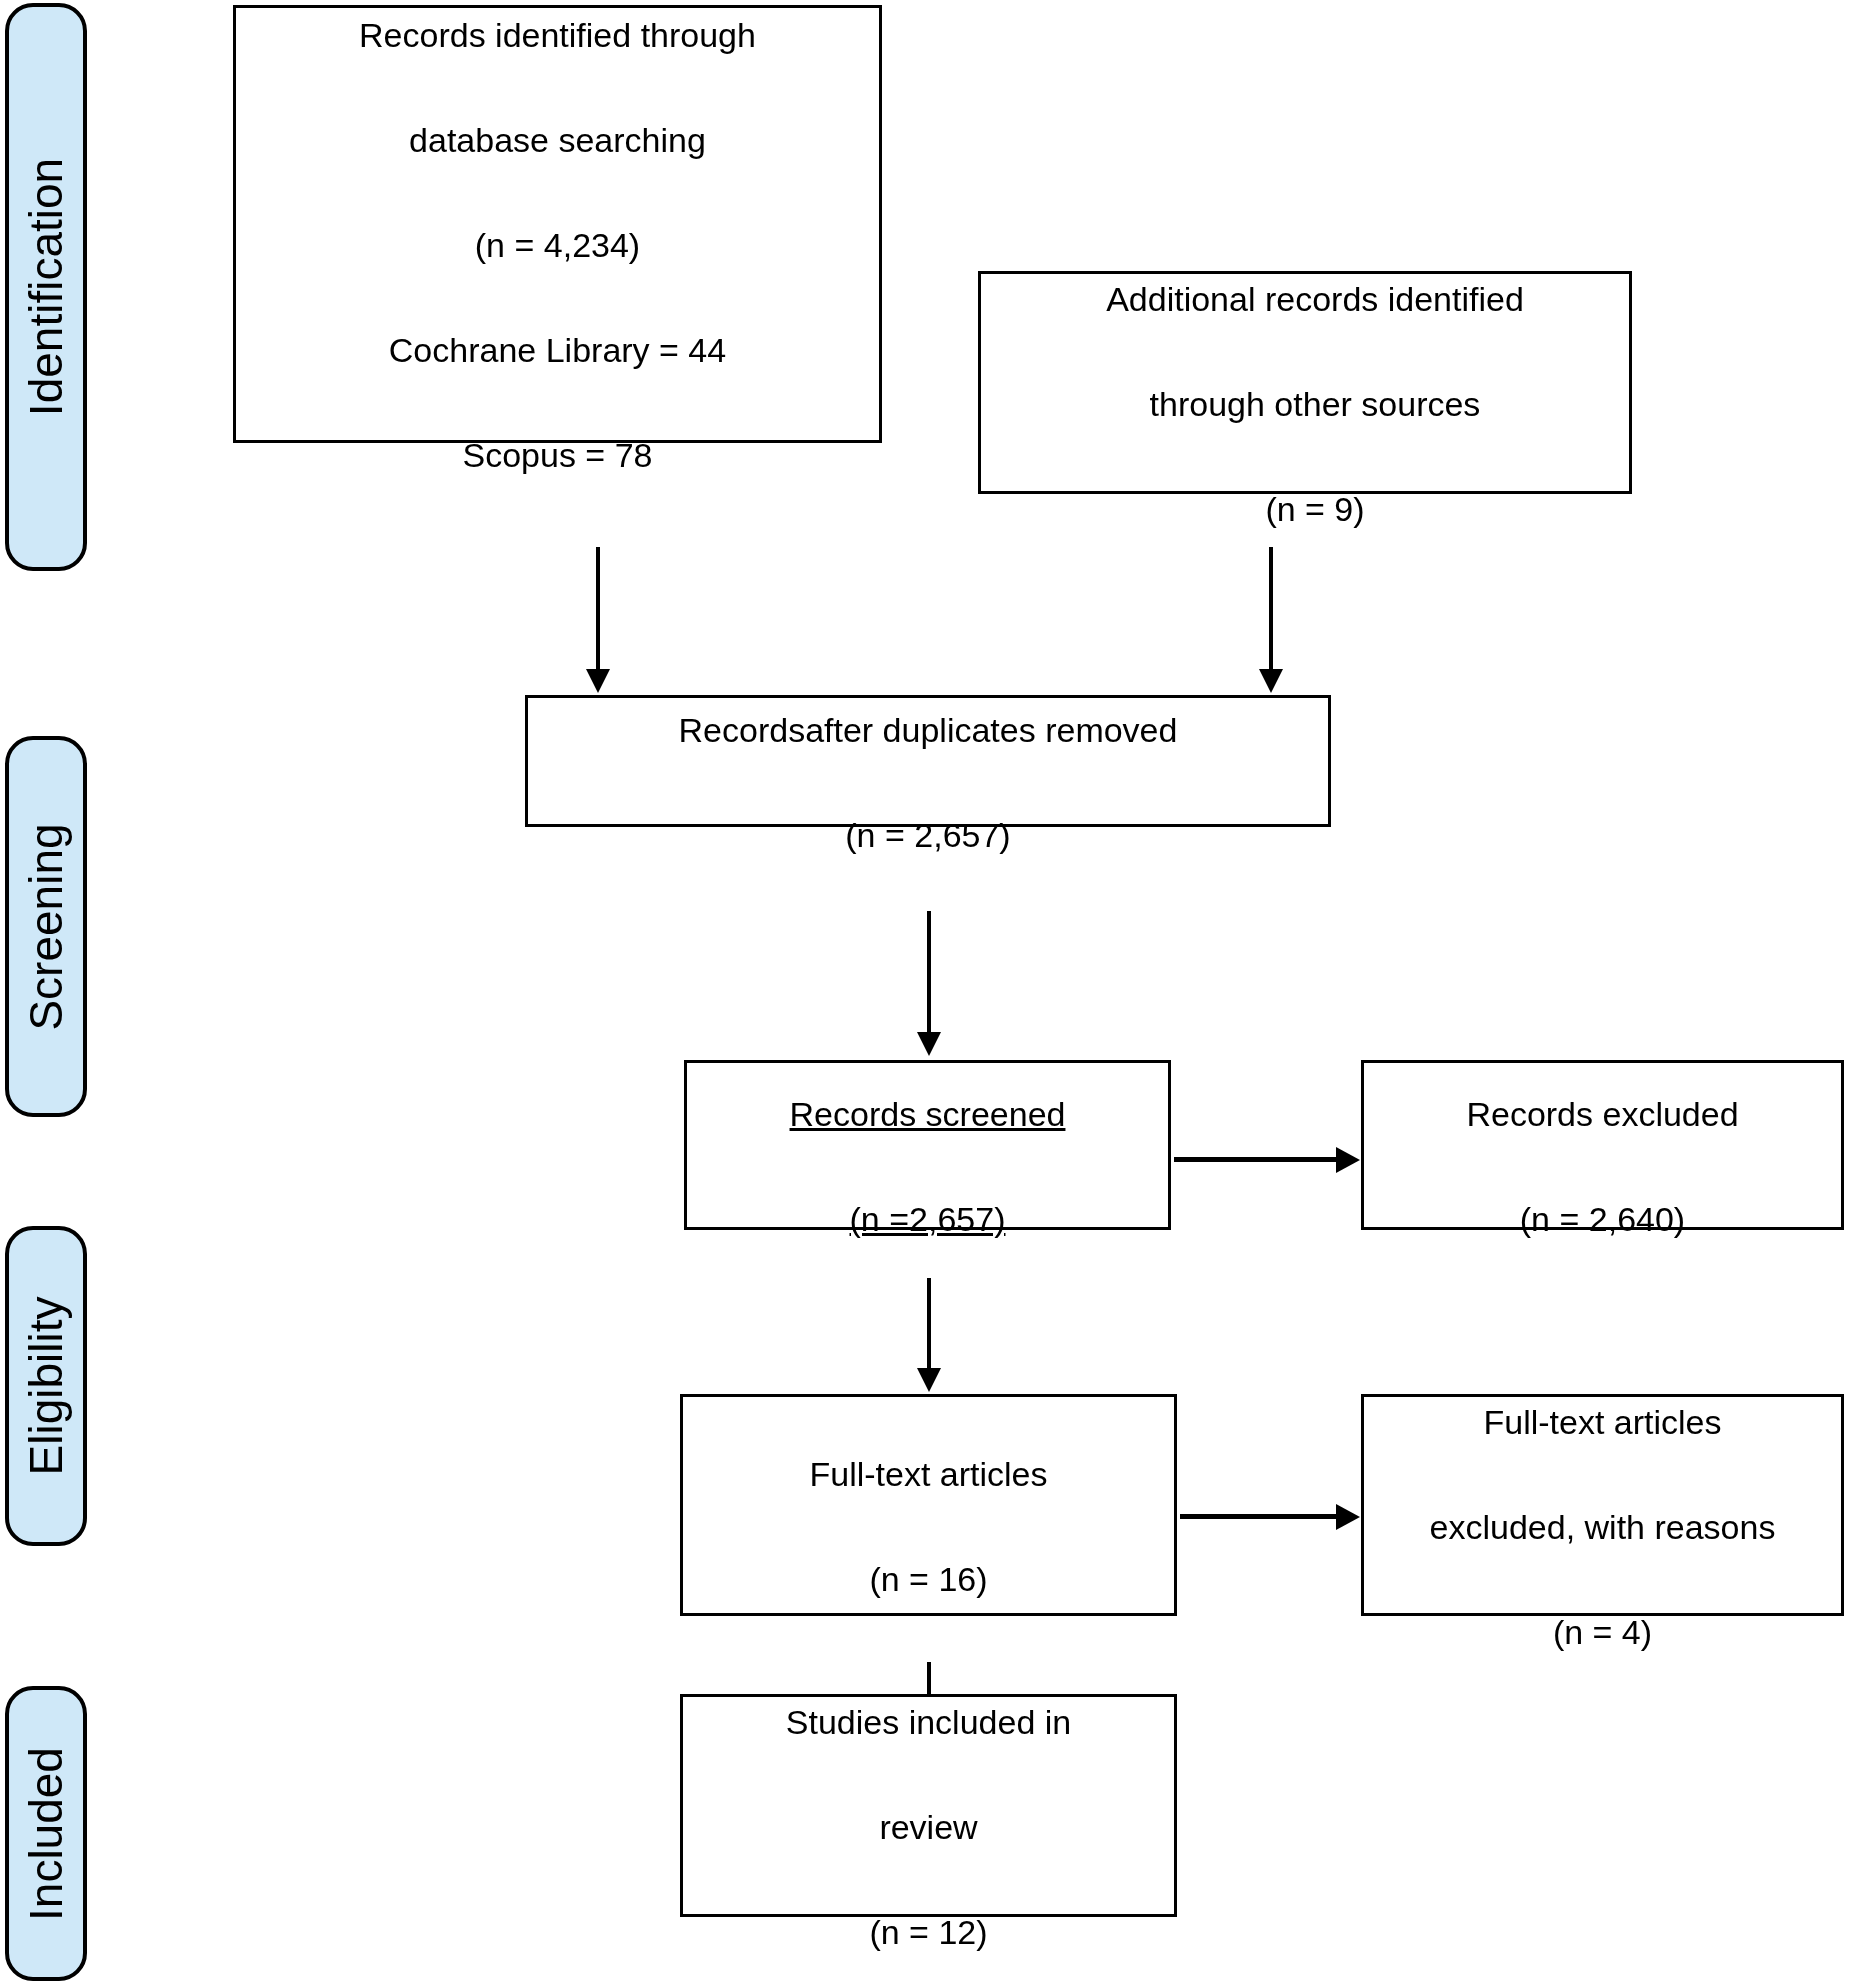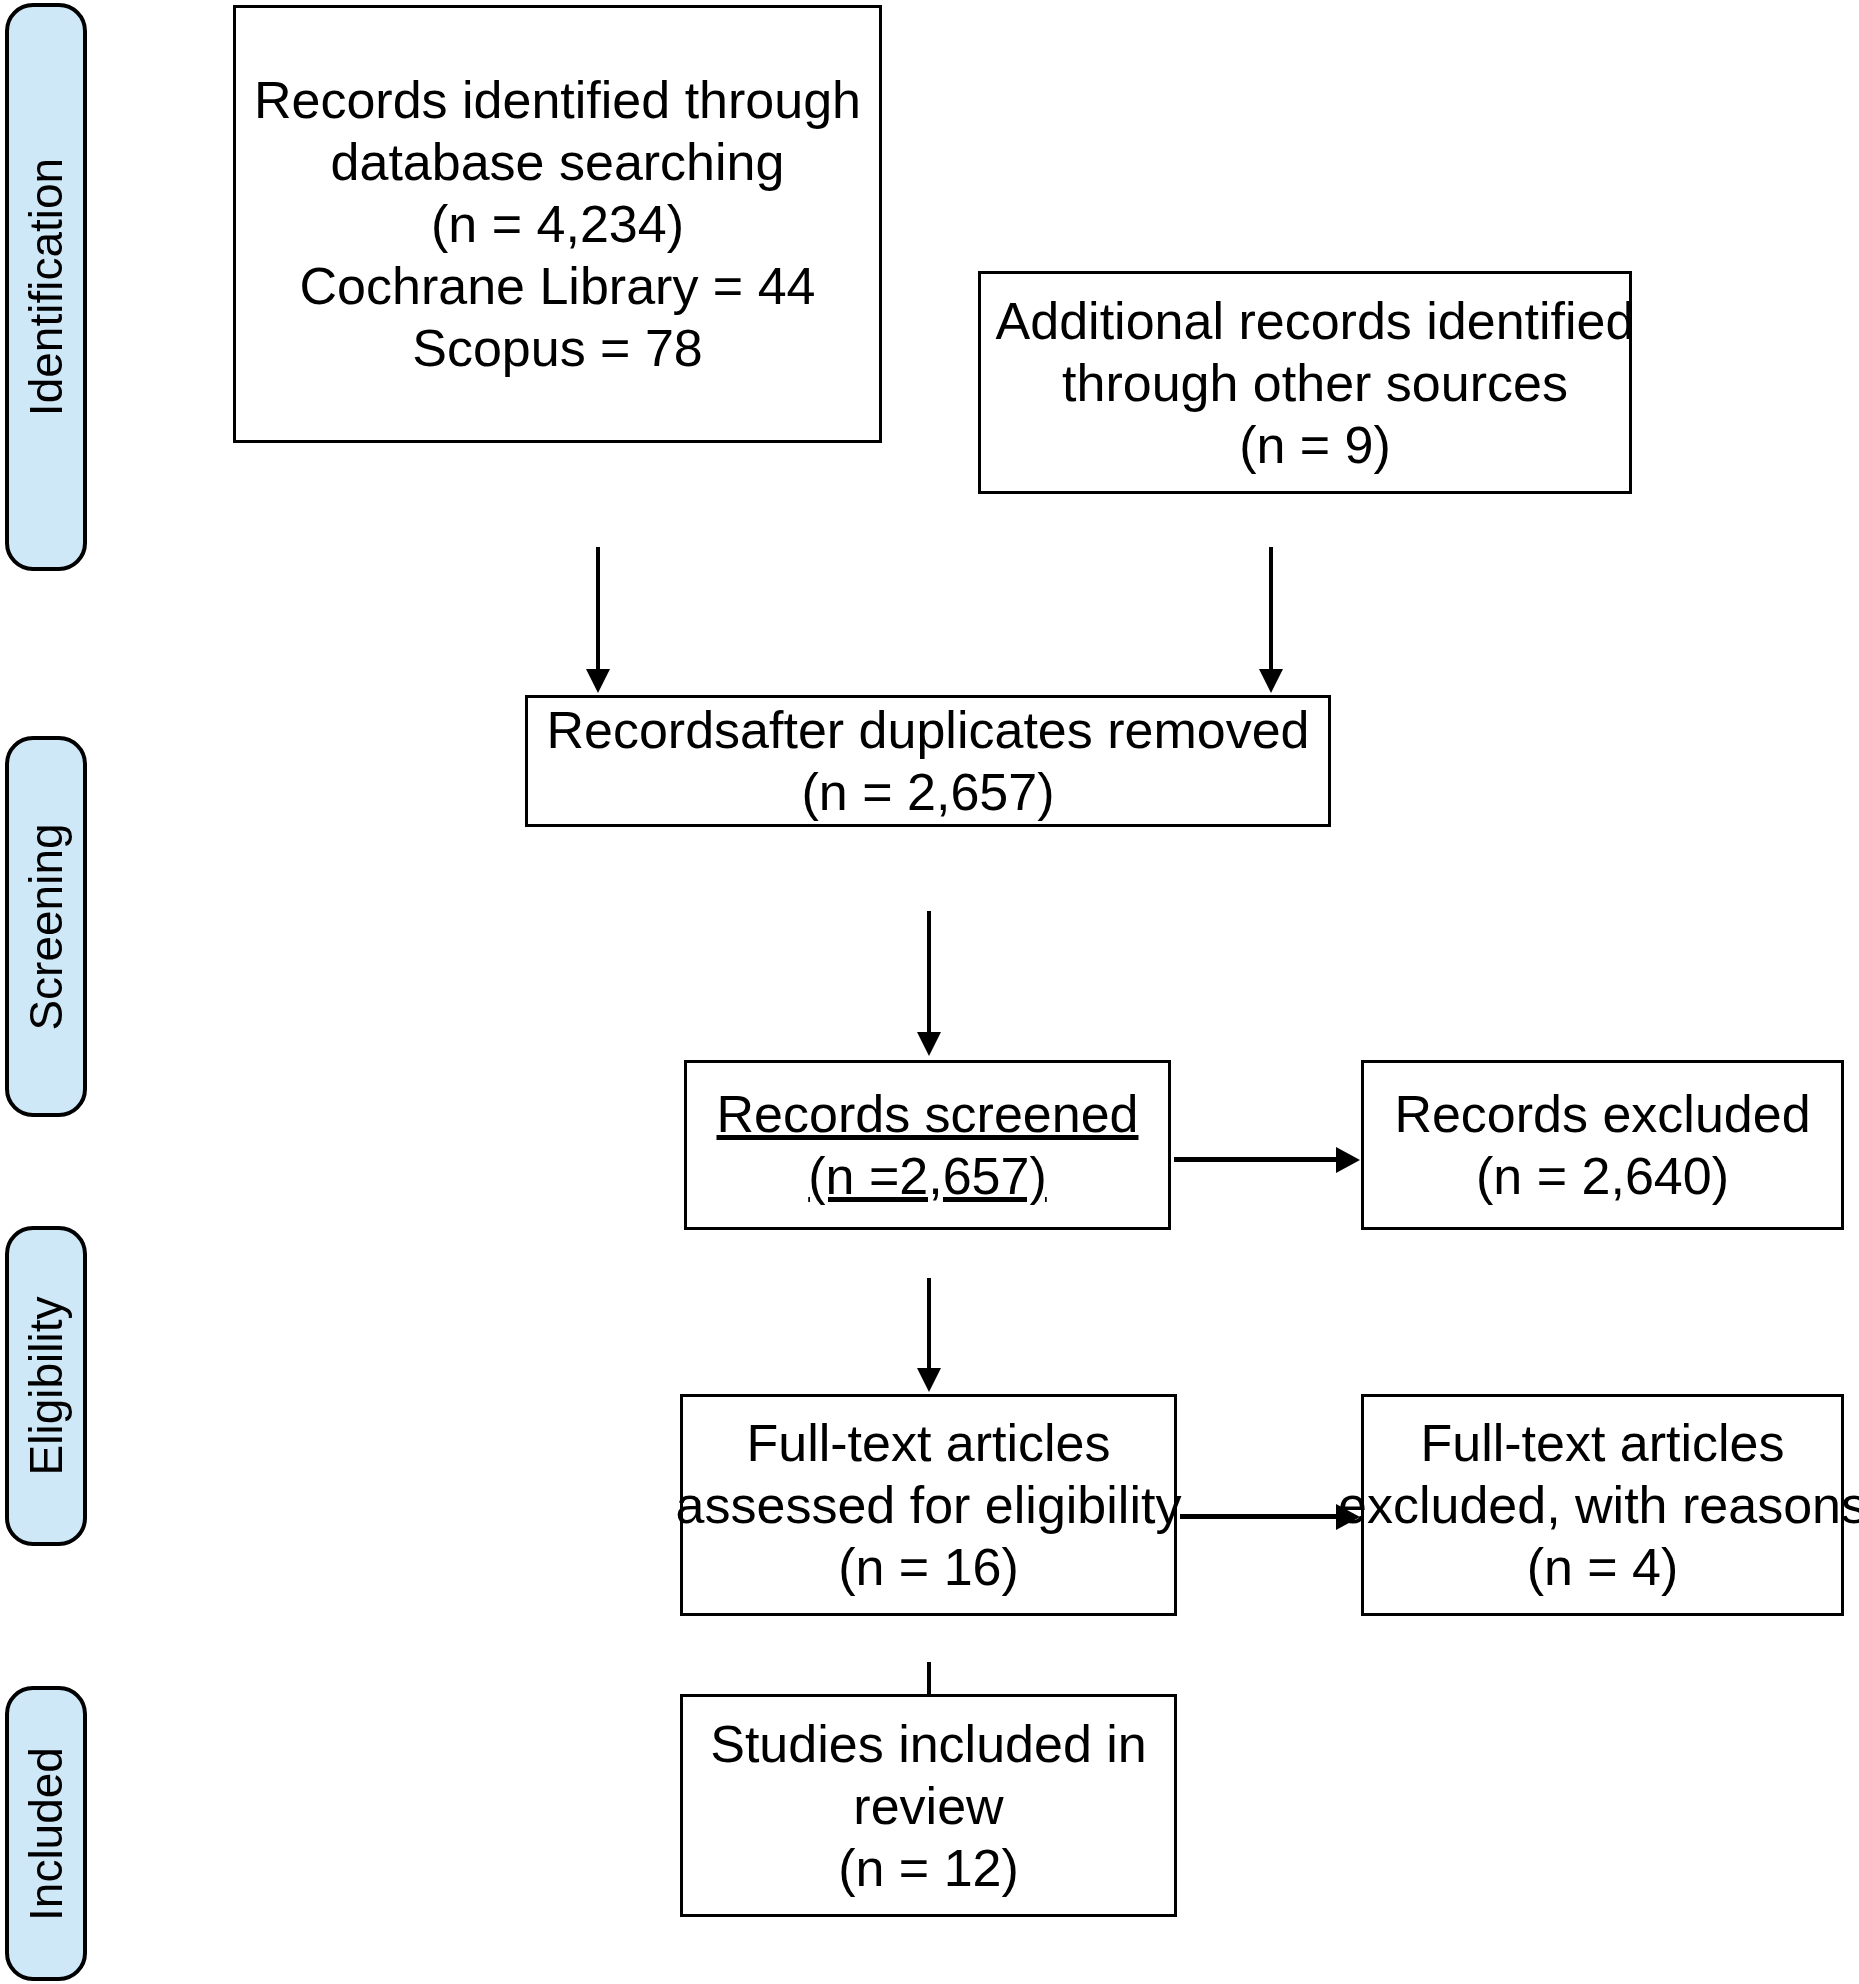--- a/index.html
+++ b/index.html
@@ -26,23 +26,24 @@
     box-sizing:border-box;
     border:3.7px solid var(--box-border);
     background:#ffffff;
     display:flex;
     flex-direction:column;
     justify-content:center;
     align-items:center;
     text-align:center;
   }
   .fbox .line{
-    font-size:52px;
+    font-size:34px;
     line-height:62px;
     white-space:nowrap;
+    margin-top:43px;
   }
   
   .stage{
     position:absolute;
     box-sizing:border-box;
     border:4.5px solid var(--stage-border);
     background:var(--stage-fill);
     border-radius:28px;
   }
   .stage .stage-label{
@@ -136,21 +137,20 @@
     <div class="line">(n = 2,640)</div>
   </div>
 
   <div>
     <div class="shaft-v" style="left:927px;top:1278px;height:91px;"></div>
     <div class="head-v" style="left:917px;top:1368px;"></div>
   </div>
 
   <div class="fbox" style="left:680px;top:1394px;width:497px;height:222px;">
     <div class="line">Full-text articles</div>
-    <div class="line">assessed for eligibility</div>
     <div class="line">(n = 16)</div>
   </div>
 
   <div>
     <div class="shaft-h" style="left:1180px;top:1514px;width:156px;"></div>
     <div class="head-h" style="left:1336px;top:1504px;"></div>
   </div>
 
   <div class="fbox" style="left:1361px;top:1394px;width:483px;height:222px;">
     <div class="line">Full-text articles</div>

